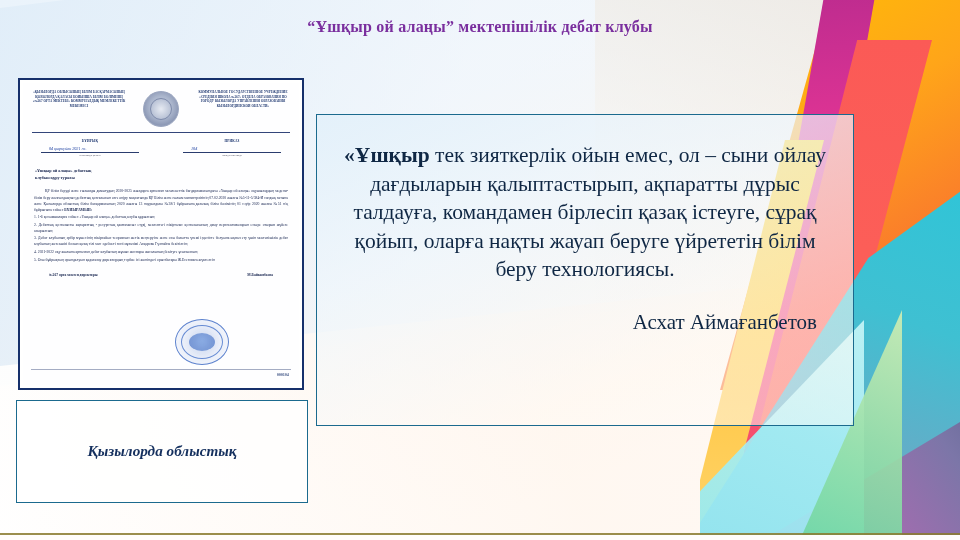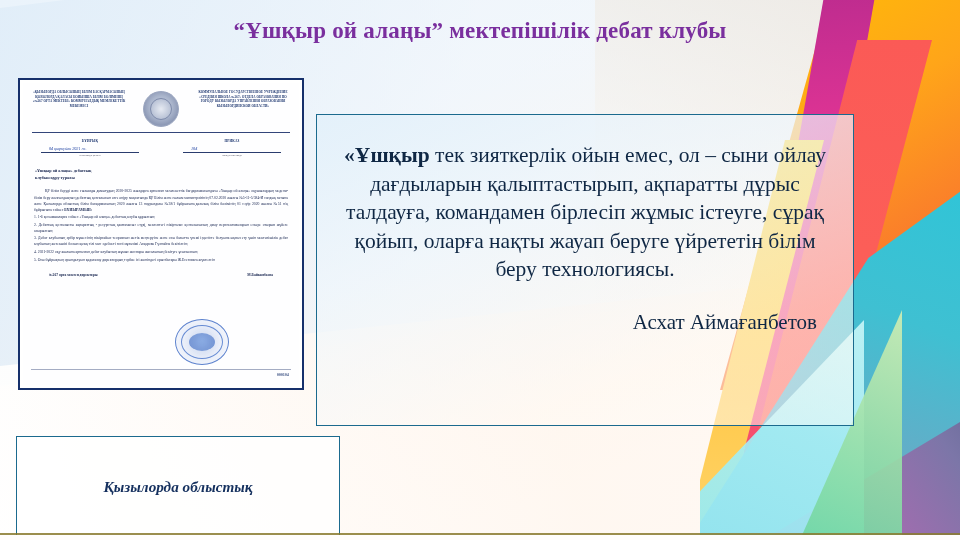--- a/index.html
+++ b/index.html
@@ -89,21 +89,21 @@
   }
   #bottom-white{
     position:absolute;left:0;right:0;bottom:0;height:5px;background:#fffdfb;
   }
 
   
   #title{
     position:absolute;left:120px;top:18px;width:720px;
     text-align:center;
     font-family:"Liberation Serif", serif;
-    font-weight:bold;font-size:23px;letter-spacing:.2px;
+    font-weight:bold;font-size:16px;letter-spacing:.2px;
     color:#7a2f9e;white-space:nowrap;
   }
 
   
   #doc-figure{
     position:absolute;left:18px;top:78px;width:286px;height:312px;
     border:2px solid #16306b;background:#ffffff;
     box-sizing:border-box;overflow:hidden;
   }
   #doc-page{
@@ -196,24 +196,24 @@
     color:#0f2744;font-family:"Liberation Serif", serif;
   }
   #quote-text b{font-weight:bold;}
   #quote-author{
     margin-top:26px;text-align:right;padding-right:10px;
     font-size:21px;font-weight:normal;color:#0f2744;
   }
 
   
   #caption-box{
-    position:absolute;left:16px;top:400px;width:324px;height:103px;
+    position:absolute;left:16px;top:400px;width:292px;height:103px;
     border:1.6px solid #1b6a8e;box-sizing:border-box;
     background:rgba(255,255,255,.78);
-    display:flex;align-items:center;justify-content:center;margin-top:36px;
+    display:flex;align-items:center;justify-content:center;
   }
   #caption-text{
     text-align:center;font-size:15.2px;line-height:1.33;
     font-weight:bold;font-style:italic;color:#15305e;
     font-family:"Liberation Serif", serif;
   }
 </style>
 </head>
 <body>
 
@@ -284,21 +284,21 @@
       </div>
 
       <div id="doc-seal"></div>
       <div id="doc-basefoot"></div>
       <div id="doc-footnum">000104</div>
     </div>
   </div>
 
   <div id="quote-box">
     <div id="quote-text">
-      <b>«Ұшқыр</b><span> тек зияткерлік ойын емес, ол – сыни ойлау дағдыларын қалыптастырып, ақпаратты дұрыс талдауға, командамен бірлесіп жұмыс істеуге, сұрақ қойып, оларға нақты жауап беруге үйрететін білім беру технологиясы.</span>
+      <b>«Ұшқыр</b><span> тек зияткерлік ойын емес, ол – сыни ойлау дағдыларын қалыптастырып, ақпаратты дұрыс талдауға, командамен бірлесіп қазақ істеуге, сұрақ қойып, оларға нақты жауап беруге үйрететін білім беру технологиясы.</span>
     </div>
     <div id="quote-author">Асхат Аймағанбетов</div>
   </div>
 
   <div id="caption-box">
     <div id="caption-text">
       <div>Қызылорда облыстық</div>
     </div>
   </div>
 

